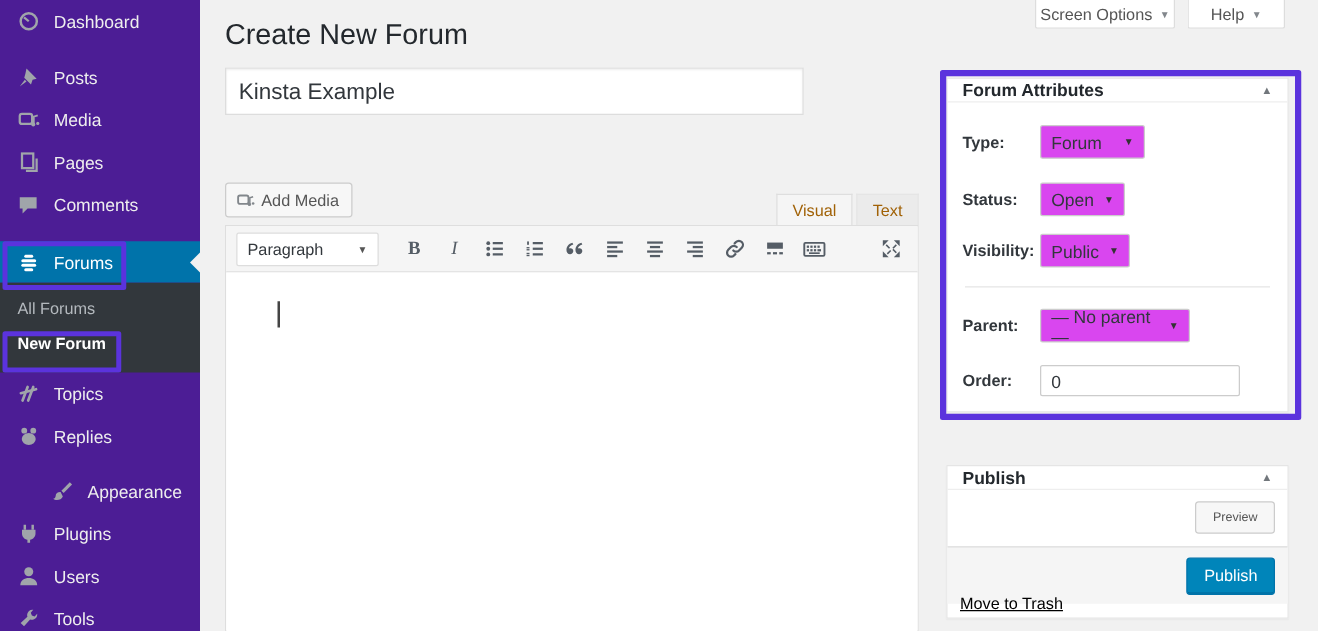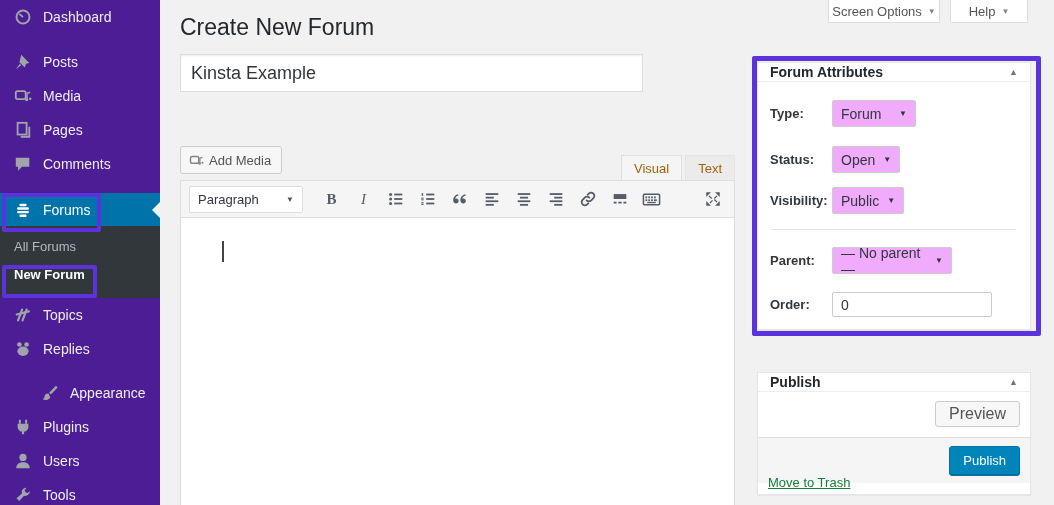--- a/index.html
+++ b/index.html
@@ -64,38 +64,38 @@
   
   .postbox { position:absolute; left:757px; width:274px; background:#fff; border:1px solid #e5e5e5; box-shadow:0 1px 1px rgba(0,0,0,.04); }
   .postbox .hndle { height:19px; display:flex; align-items:center; justify-content:space-between;
     padding:0 12px; border-bottom:1px solid #eee; cursor:pointer; }
   .postbox .hndle .ttl { font-size:14px; font-weight:bold; color:#23282d; }
   .postbox .hndle .toggle { font-size:9px; color:#72777c; cursor:pointer; }
   .fa-box { top:62px; height:268px; }
   .fa-body { padding:2px 12px 12px; }
   .fa-row { display:flex; align-items:center; }
   .fa-row .flabel { width:62px; font-weight:bold; font-size:13px; color:#32373c; flex:0 0 62px; }
-  .sel { height:27px; background:#f0abfc; border:1px solid #ccc; border-radius:2px; display:flex; align-items:center;
+  .sel { height:27px; background:#d946ef; border:1px solid #ccc; border-radius:2px; display:flex; align-items:center;
     padding:0 8px; font-size:14px; color:#32373c; cursor:pointer; }
   .sel .caret { margin-left:auto; padding-left:8px; font-size:8px; color:#333; }
   .r-type { margin-top:16px; } .r-type .sel { width:84px; }
   .r-status { margin-top:19px; } .r-status .sel { width:68px; }
   .r-vis { margin-top:14px; } .r-vis .sel { width:72px; }
   .fa-hr { border:none; border-top:1px solid #e5e5e5; margin:15px 2px 0; }
   .r-parent { margin-top:17px; } .r-parent .sel { width:120px; }
   .r-order { margin-top:18px; }
   .order-input { width:160px; height:25px; border:1px solid #ccc; border-radius:2px; padding:0 8px;
     font-size:14px; color:#32373c; font-family:"Liberation Sans", sans-serif; outline:none; }
   .pub-box { top:372px; height:123px; }
   .pub-body { height:45px; position:relative; }
   .preview-btn { position:absolute; right:10px; top:9px; height:26px; padding:0 13px; background:#f7f7f7;
-    border:1px solid #ccc; border-radius:3px; font-size:16px; color:#555; cursor:pointer; }
+    border:1px solid #ccc; border-radius:3px; font-size:10px; color:#555; cursor:pointer; }
   .pub-footer { height:46px; background:#f5f5f5; border-top:1px solid #ddd; display:flex; align-items:center;
     justify-content:space-between; padding:0 10px; }
-  .trash-link { font-size:13px; color:#15803d; text-decoration:underline; cursor:pointer;margin-top:44px; }
+  .trash-link { font-size:13px; color:#000000; text-decoration:underline; cursor:pointer;margin-top:44px; }
   .publish-btn { height:30px; padding:0 13px; background:#0085ba; border:1px solid #0073aa; border-radius:3px;
     box-shadow:inset 0 -1px 0 #006799; color:#fff; font-size:13px; cursor:pointer; }
 </style>
 </head>
 <body>
 
 <aside class="sidebar">
   <div class="mi">
     <span class="ico">
       <svg width="18" height="18" viewBox="0 0 20 20">

